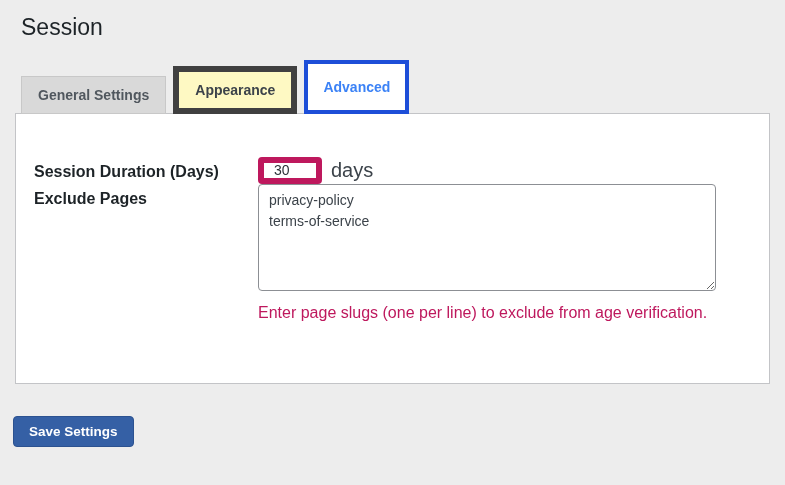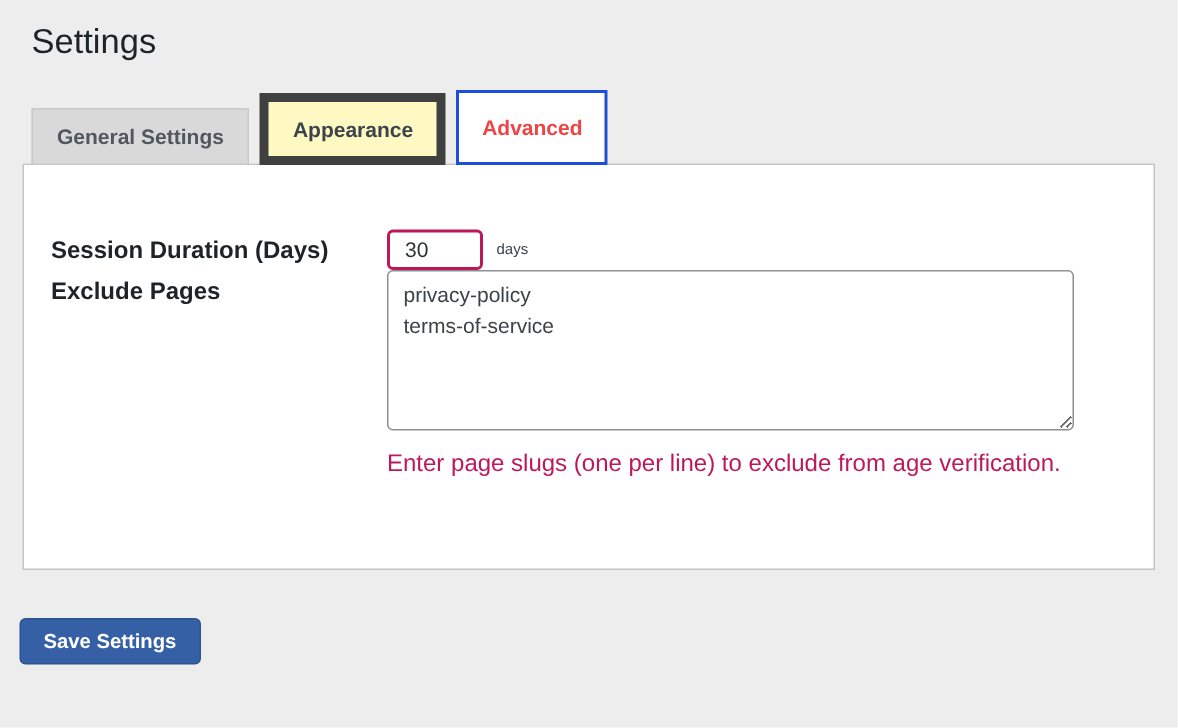--- a/index.html
+++ b/index.html
@@ -43,22 +43,22 @@
     border: 1px solid #c8c8c8;
     color: #50575e;
   }
   .tab-white {
     background: #fef9c3;
     border: 6px solid #404040;
     color: #3c434a;
   }
   .tab-active {
     background: #ffffff;
-    border: 2px solid #1d4ed8;
-    color: #ef4444;
+    border: 4px solid #1d4ed8;
+    color: #3b82f6;
     font-weight: 700;
     padding: 16px 15px;
   }
   .panel {
     position: relative;
     z-index: 1;
     margin: 0 15px;
     background: #ffffff;
     border: 1px solid #c3c4c7;
     padding: 43px 34px 40px 18px;
@@ -72,32 +72,32 @@
     font-size: 16px;
     font-weight: 700;
     color: #1d2327;
     padding-top: 5px;
     line-height: 1.3;
   }
   .field-group { display: flex; align-items: center; }
   .number-input {
     width: 64px;
     height: 27px;
-    border: 2px solid #be185d;
+    border: 6px solid #be185d;
     border-radius: 4px;
     padding: 0 8px 0 10px;
     font-family: "Liberation Sans", sans-serif;
     font-size: 14px;
     color: #2c3338;
     background: #fff;
     outline: none;
   }
   .field-suffix {
     margin-left: 9px;
-    font-size: 10px;
+    font-size: 20px;
     color: #3c434a;
   }
   .slug-textarea {
     width: 458px;
     height: 107px;
     border: 1px solid #8c8f94;
     border-radius: 4px;
     padding: 5px 10px;
     font-family: "Liberation Sans", sans-serif;
     font-size: 14px;
@@ -127,21 +127,21 @@
     cursor: pointer;
     line-height: 1;
     text-align: right;
   }
 </style>
 </head>
 <body>
 
 
 
-<h1 class="page-title">Settings</h1>
+<h1 class="page-title">Session</h1>
 
 <div class="tab-bar">
   <div class="tab tab-gray">General Settings</div>
   <div class="tab tab-white">Appearance</div>
   <div class="tab tab-active">Advanced</div>
 </div>
 
 <div class="panel">
 
   <div class="form-row">

